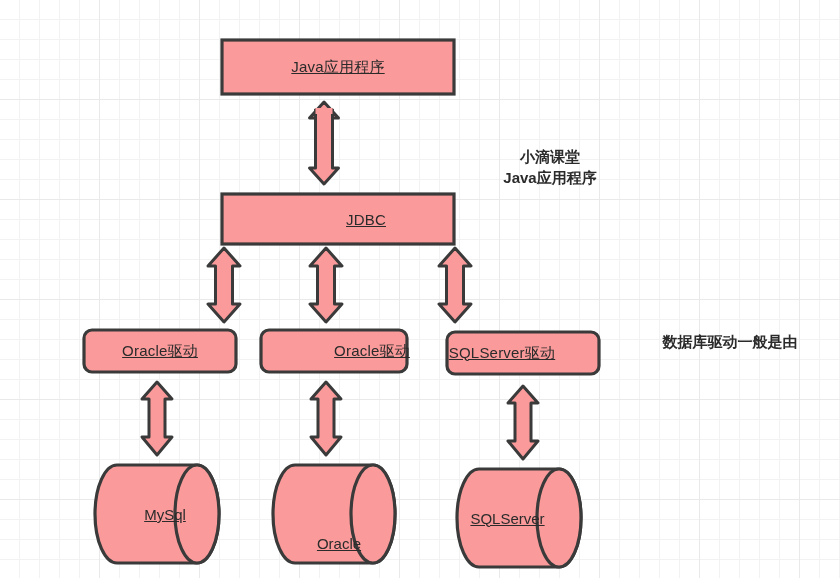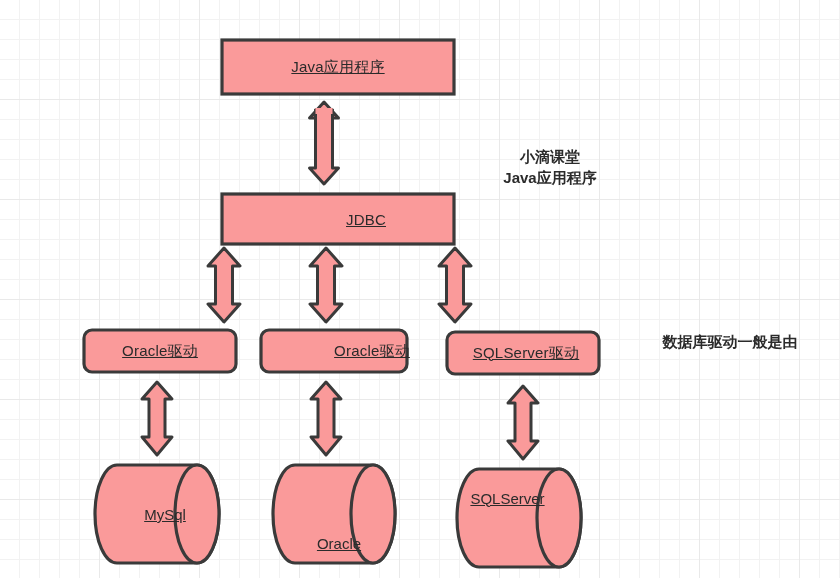--- a/index.html
+++ b/index.html
@@ -173,27 +173,27 @@
   </svg>
 
   <div class="node-label box-label" style="left:222px; top:40px; width:232px; height:54px;">Java应用程序</div>
 
   <div class="node-label box-label" style="left:222px; top:194px; width:232px; height:50px;margin-left:28px;">JDBC</div>
 
   <div class="node-label box-label" style="left:84px; top:330px; width:152px; height:42px;">Oracle驱动</div>
 
   <div class="node-label box-label" style="left:261px; top:330px; width:166px; height:42px;padding-left:28px;">Oracle驱动</div>
 
-  <div class="node-label box-label" style="left:450px; top:332px; width:152px; height:42px;">SQLServer驱动</div>
+  <div class="node-label box-label" style="left:426px; top:332px; width:152px; height:42px;">SQLServer驱动</div>
 
   <div class="node-label cyl-label" style="left:95px; top:465px; width:140px; height:98px;">MySql</div>
 
   <div class="node-label cyl-label" style="left:273px; top:465px; width:132px; height:98px;margin-top:29px;">Oracle</div>
 
-  <div class="node-label cyl-label" style="left:457px; top:449px; width:101px; height:98px;">SQLServer</div>
+  <div class="node-label cyl-label" style="left:457px; top:469px; width:101px; height:98px;">SQLServer</div>
 
   <div class="annotation" style="left:468px; top:146px; width:164px;">
     <div>小滴课堂</div>
     <div>Java应用程序</div>
   </div>
 
   <div class="annotation note-plain" style="left:633px; top:331px; width:194px;">
     <div>数据库驱动一般是由</div>
   </div>
 

